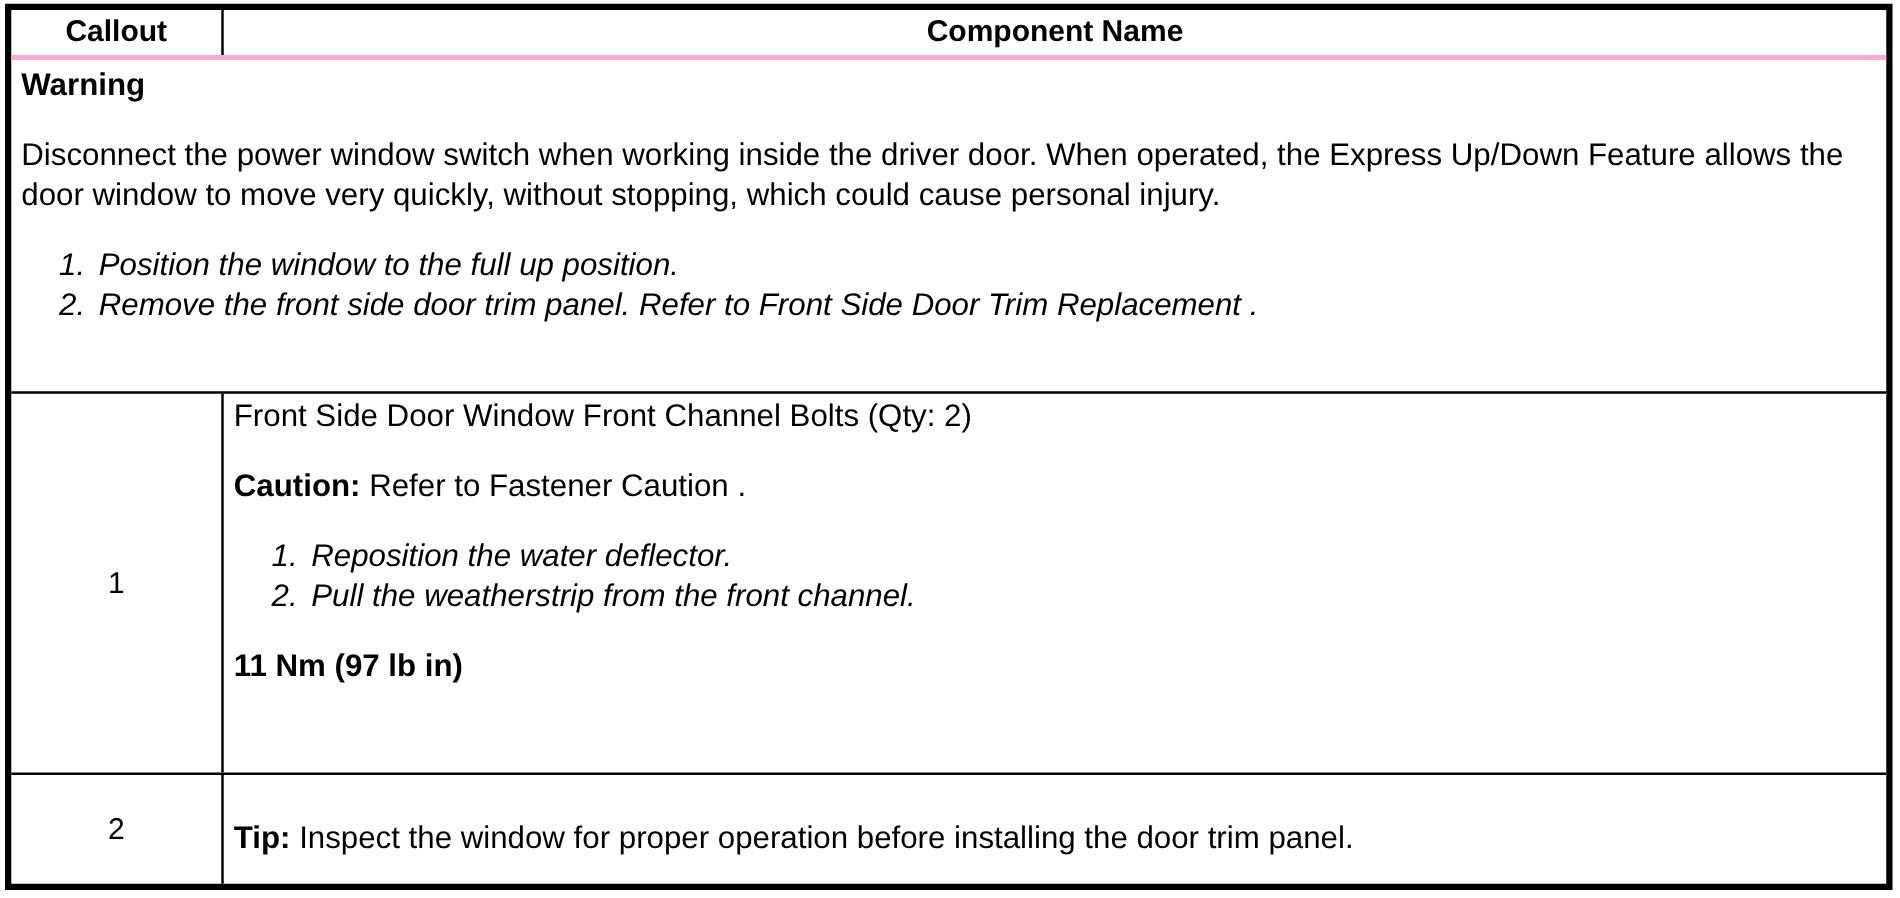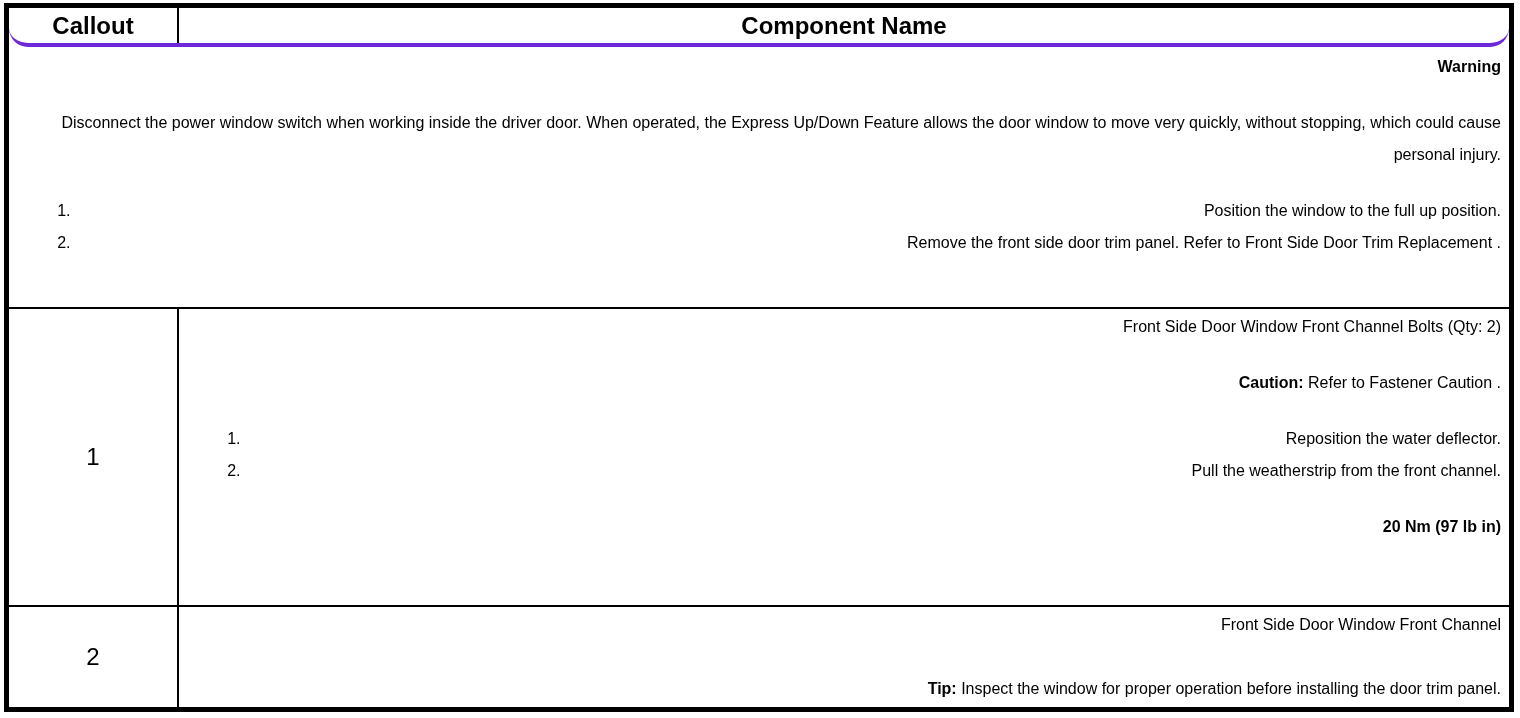--- a/index.html
+++ b/index.html
@@ -16,57 +16,55 @@
     left: 4px; top: 3px; right: 6px; bottom: 6px;
     border: 5px solid #000;
     display: flex;
     flex-direction: column;
     background: #fff;
   }
   .row { display: flex; flex-direction: row; }
   .row.bordered { border-bottom: 2px solid #000; }
   .header-row {
     height: 40px;
-    border-bottom: 4px solid #6d28d9;
+    border-bottom: 4px solid #f9a8d4;
     font-weight: bold;
     font-size: 24px;
-    border-radius: 19px;
   }
   .header-cell {
     display: flex; align-items: center; justify-content: center;
   }
   .col-callout { width: 170px; flex: 0 0 170px; border-right: 2px solid #000; }
   .col-component { flex: 1 1 auto; }
   .warning-row { height: 267px; }
   .row-1 { height: 305px; }
   .row-2 { flex: 1 1 auto; }
   .callout-cell {
     display: flex; align-items: center; justify-content: center;
     font-size: 24px;
   }
   .content-cell {
     padding: 2px 8px 2px 8px;
-    font-size: 16px;
+    font-size: 25px;
     line-height: 32px;
     overflow: hidden;
-    text-align: right;
   }
   .content-cell .block { margin: 24px 0 0 0; }
   .content-cell .first { margin-top: 0; }
   .row-2 .content-cell .block { margin-top: 32px; }
   .bold { font-weight: bold; }
   .indented-heading {
     font-weight: bold;
     margin-left: 50px;
   }
   ol.steps {
     margin: 24px 0 0 0;
     padding-left: 58px;
   }
-  ol.steps li { margin: 0; padding-left: 4px; }
+  ol.steps li { margin: 0; padding-left: 4px; font-style: italic; }
   .warning-cell { padding-top: 4px; }
 </style>
 </head>
 <body>
 
 <div class="frame">
 
   <div class="row header-row">
     <div class="header-cell col-callout">Callout</div>
     <div class="header-cell col-component">Component Name</div>
@@ -85,25 +83,24 @@
 
   <div class="row bordered row-1">
     <div class="callout-cell col-callout">1</div>
     <div class="content-cell col-component">
       <div class="first">Front Side Door Window Front Channel Bolts (Qty: 2)</div>
       <p class="block"><span class="bold">Caution:</span><span> Refer to Fastener Caution .</span></p>
       <ol class="steps">
         <li>Reposition the water deflector.</li>
         <li>Pull the weatherstrip from the front channel.</li>
       </ol>
-      <div class="block bold">20 Nm (97 lb in)</div>
+      <div class="block bold">11 Nm (97 lb in)</div>
     </div>
   </div>
 
   <div class="row row-2">
     <div class="callout-cell col-callout">2</div>
     <div class="content-cell col-component">
-      <div class="first">Front Side Door Window Front Channel</div>
       <p class="block"><span class="bold">Tip:</span><span> Inspect the window for proper operation before installing the door trim panel.</span></p>
     </div>
   </div>
 
 </div>
 
 </body></html>

